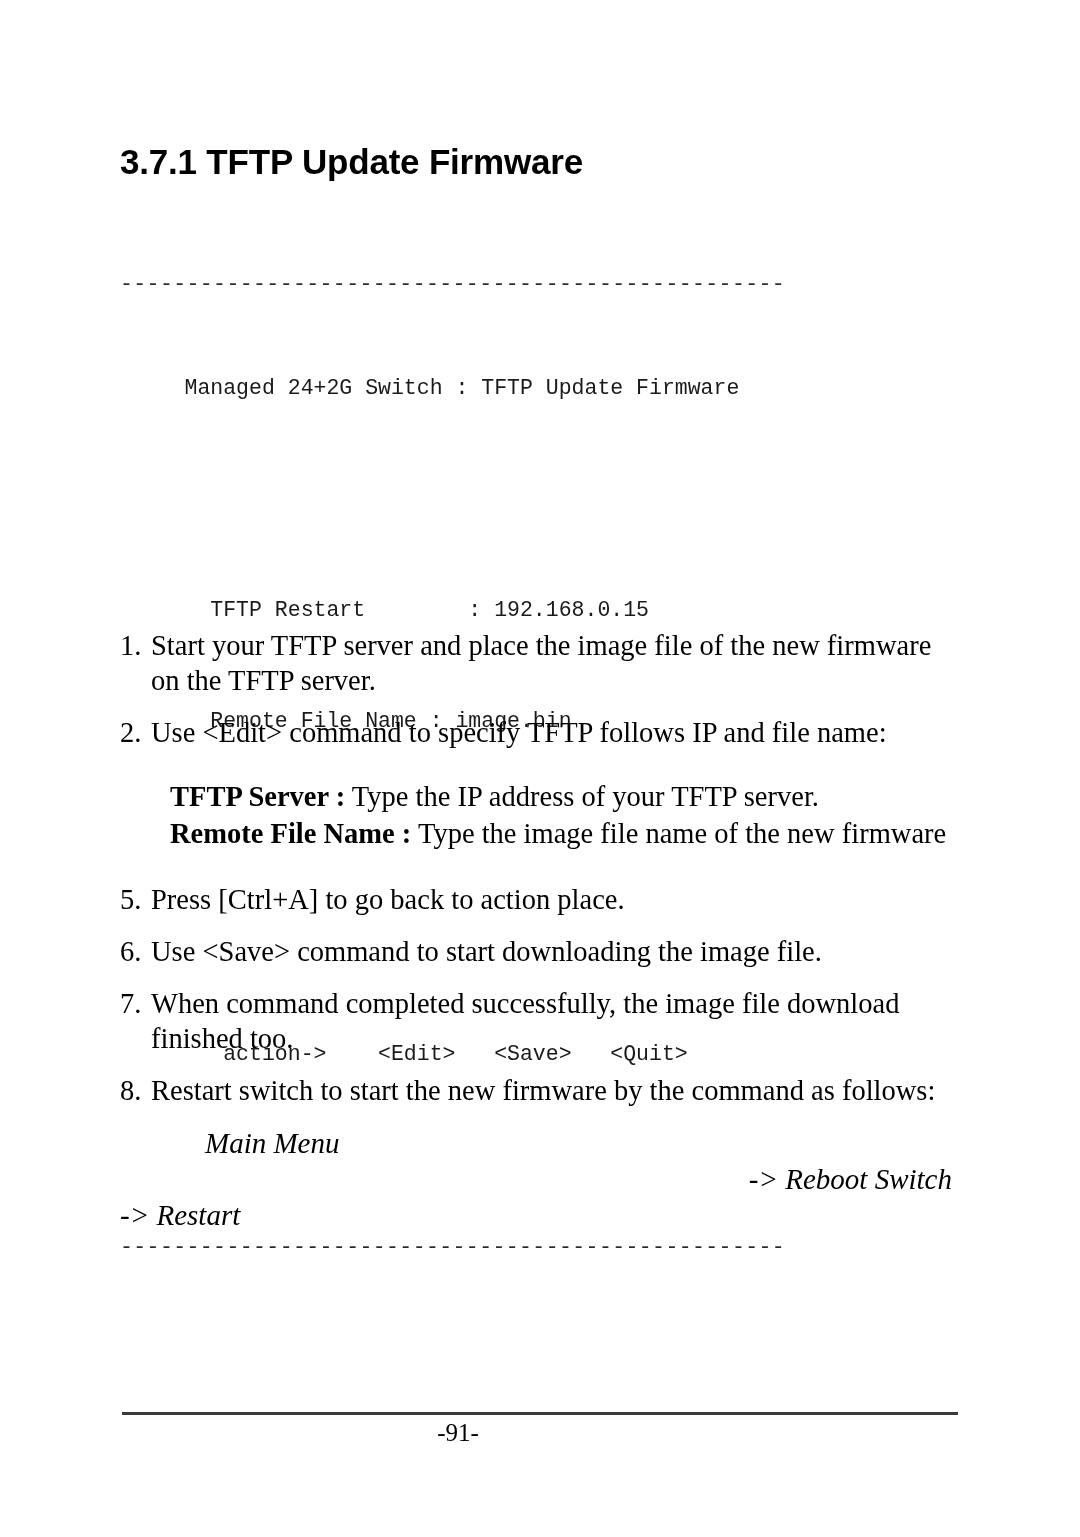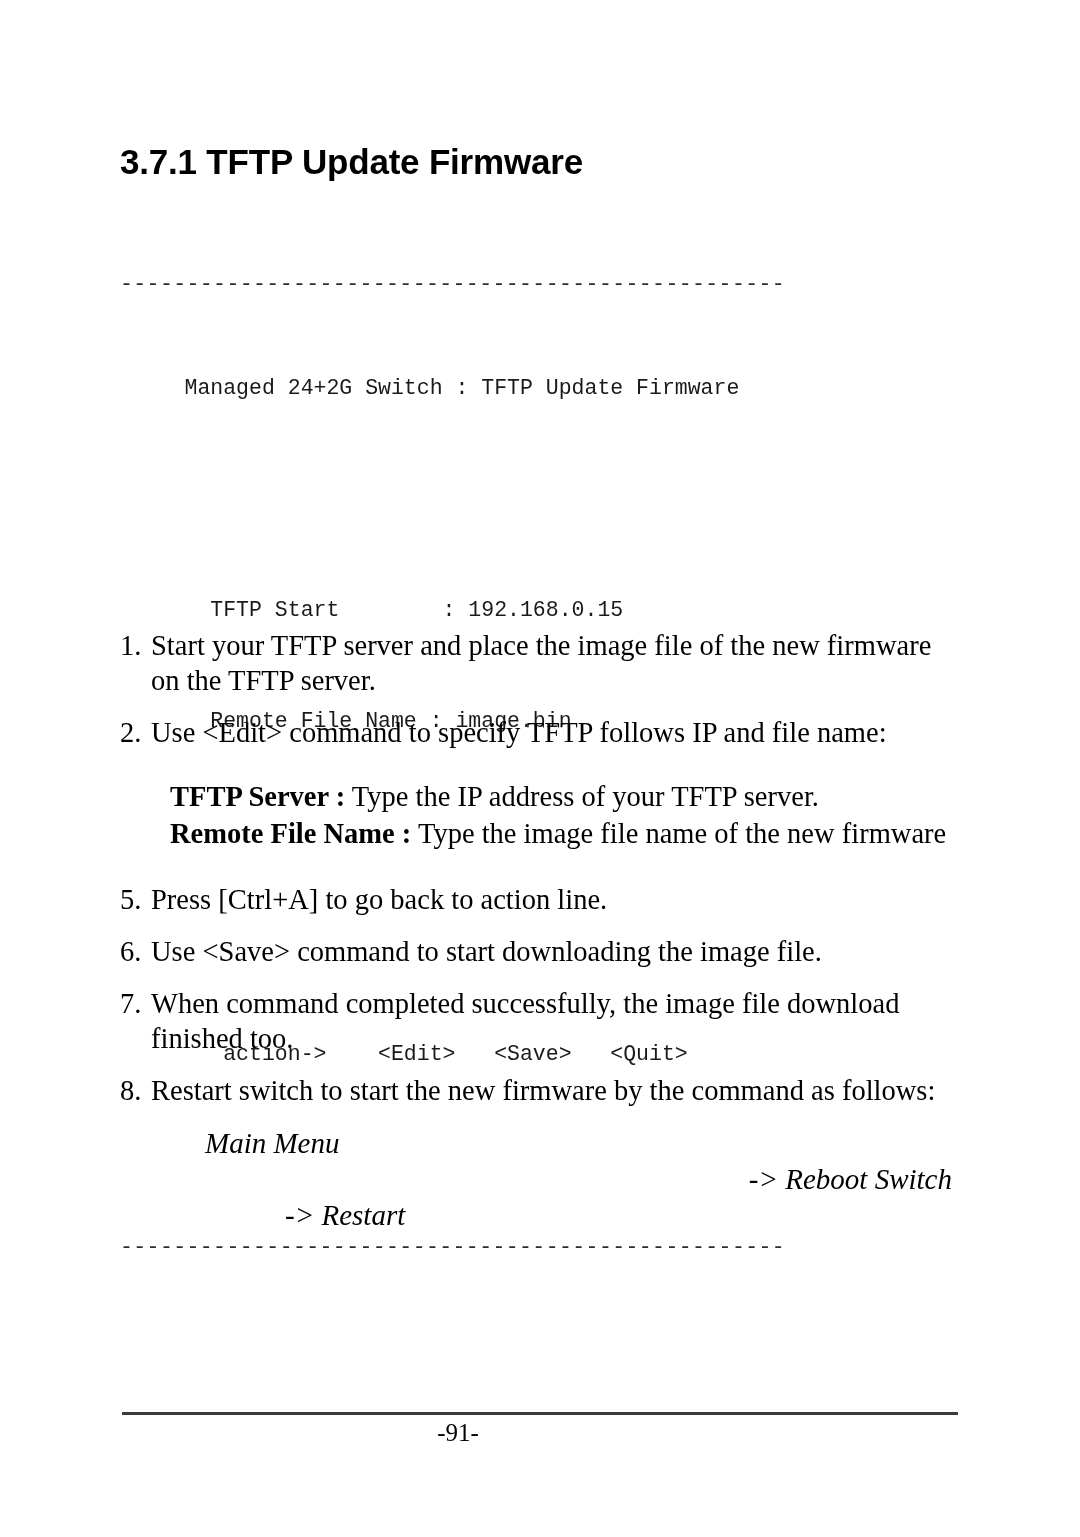--- a/index.html
+++ b/index.html
@@ -109,21 +109,21 @@
   
   .menu-path {
     margin-top: 6px;
     font-size: 29px;
     line-height: 36px;
     font-weight: normal;
     font-style: italic;
   }
   .menu-path .lvl1 { margin-left: 85px; }
   .menu-path .lvl2 { margin-left: 125px; text-align: right; }
-  .menu-path .lvl3 { margin-left: 165px; }
+  .menu-path .lvl3 { }
 
   
   .footer-rule {
     position: absolute;
     left: 122px;
     top: 1412px;
     width: 836px;
     height: 3px;
     background: #3a3a3a;
   }
@@ -141,38 +141,38 @@
 <body>
 
 <div class="page">
 
   <h1 class="section-heading">3.7.1 TFTP Update Firmware</h1>
 
   <div class="console-block">
     <span class="console-rule console-line">--------------------------------------------------</span>
     <span class="console-line">     Managed 24+2G Switch : TFTP Update Firmware</span>
     <span class="console-spacer"></span>
-    <span class="console-line">       TFTP Start        : 192.168.0.15</span>
+    <span class="console-line">       TFTP Restart        : 192.168.0.15</span>
     <span class="console-line">       Remote File Name : image.bin</span>
     <span class="console-spacer"></span>
     <span class="console-spacer"></span>
     <span class="console-line">        action-&gt;    &lt;Edit&gt;   &lt;Save&gt;   &lt;Quit&gt;</span>
     <span class="console-gap-small"></span>
     <span class="console-rule console-line">--------------------------------------------------</span>
   </div>
 
 
   <div class="steps" id="steps-container">
       <div class="step"><span class="num">1.</span><span><span>Start your TFTP server and place the image file of the new firmware on the TFTP server.</span></span></div>
       <div class="step"><span class="num">2.</span><span><span>Use </span><b>&lt;Edit&gt;</b><span> command to specify TFTP follows IP and file name:</span></span></div>
       <div class="definitions">
         <div class="definition"><b>TFTP Server :</b><span> Type the IP address of your TFTP server.</span></div>
         <div class="definition"><b>Remote File Name :</b><span> Type the image file name of the new firmware</span></div>
       </div>
-      <div class="step"><span class="num">5.</span><span><span>Press [</span><b>Ctrl+A</b><span>] to go back to action line.</span></span></div>
+      <div class="step"><span class="num">5.</span><span><span>Press [</span><b>Ctrl+A</b><span>] to go back to action place.</span></span></div>
       <div class="step"><span class="num">6.</span><span><span>Use </span><b>&lt;Save&gt;</b><span> command to start downloading the image file.</span></span></div>
       <div class="step"><span class="num">7.</span><span><span>When  command completed successfully, the image file download finished too.</span></span></div>
       <div class="step"><span class="num">8.</span><span><span>Restart switch to start the new firmware by the command as follows:</span></span></div>
       <div class="menu-path">
         <div class="lvl1">Main Menu</div>
         <div class="lvl2">-&gt; Reboot Switch</div>
         <div class="lvl3">-&gt; Restart</div>
       </div>
     </div>
 

